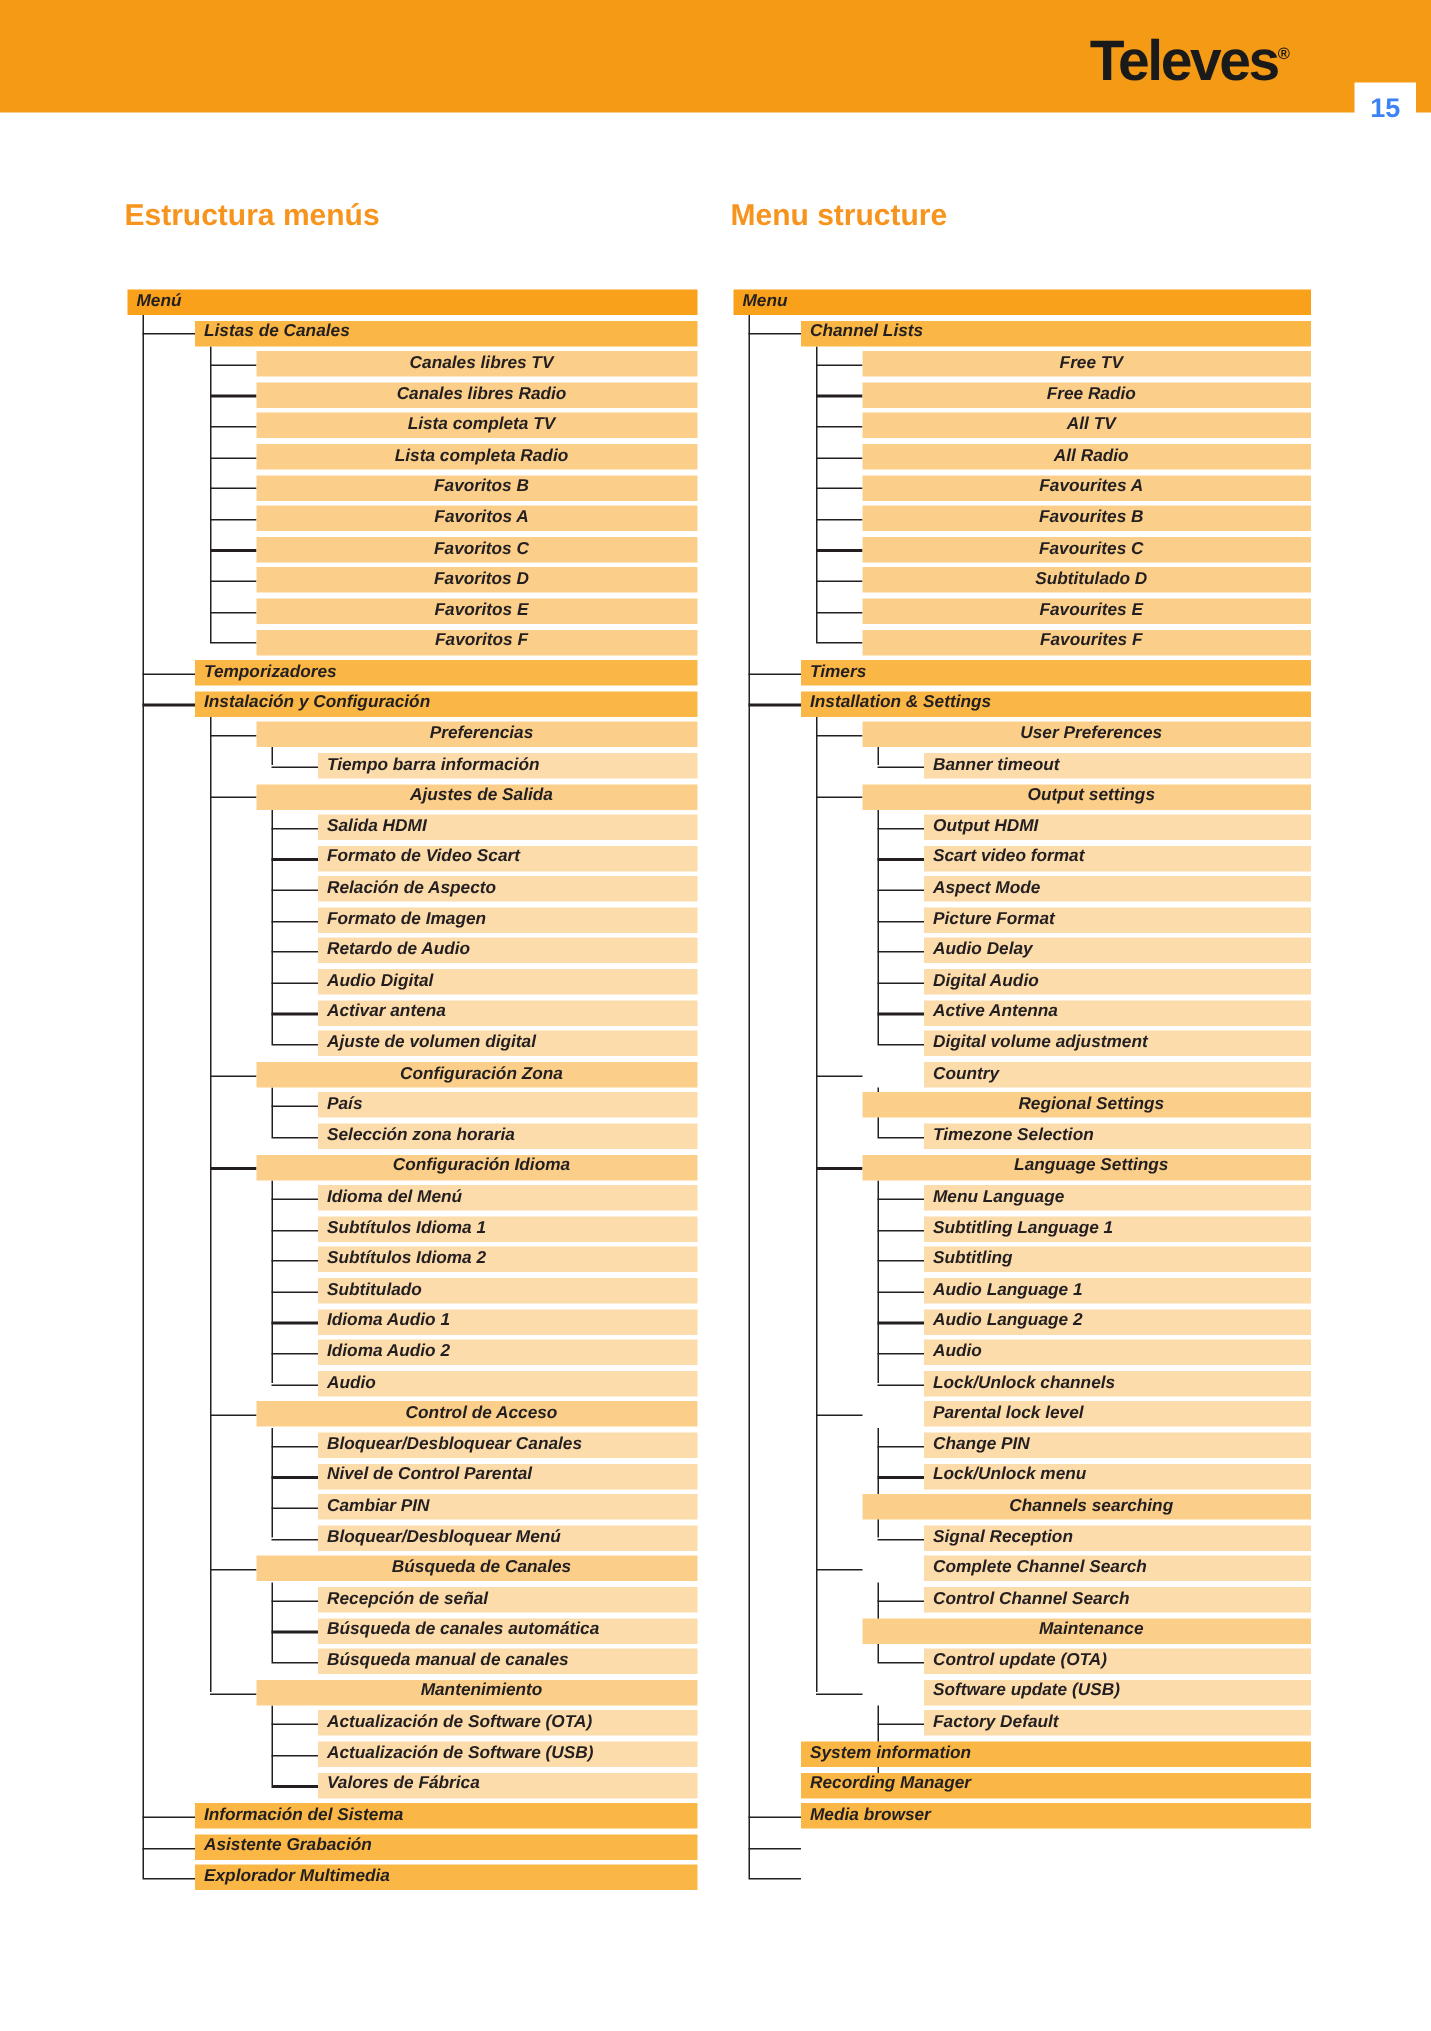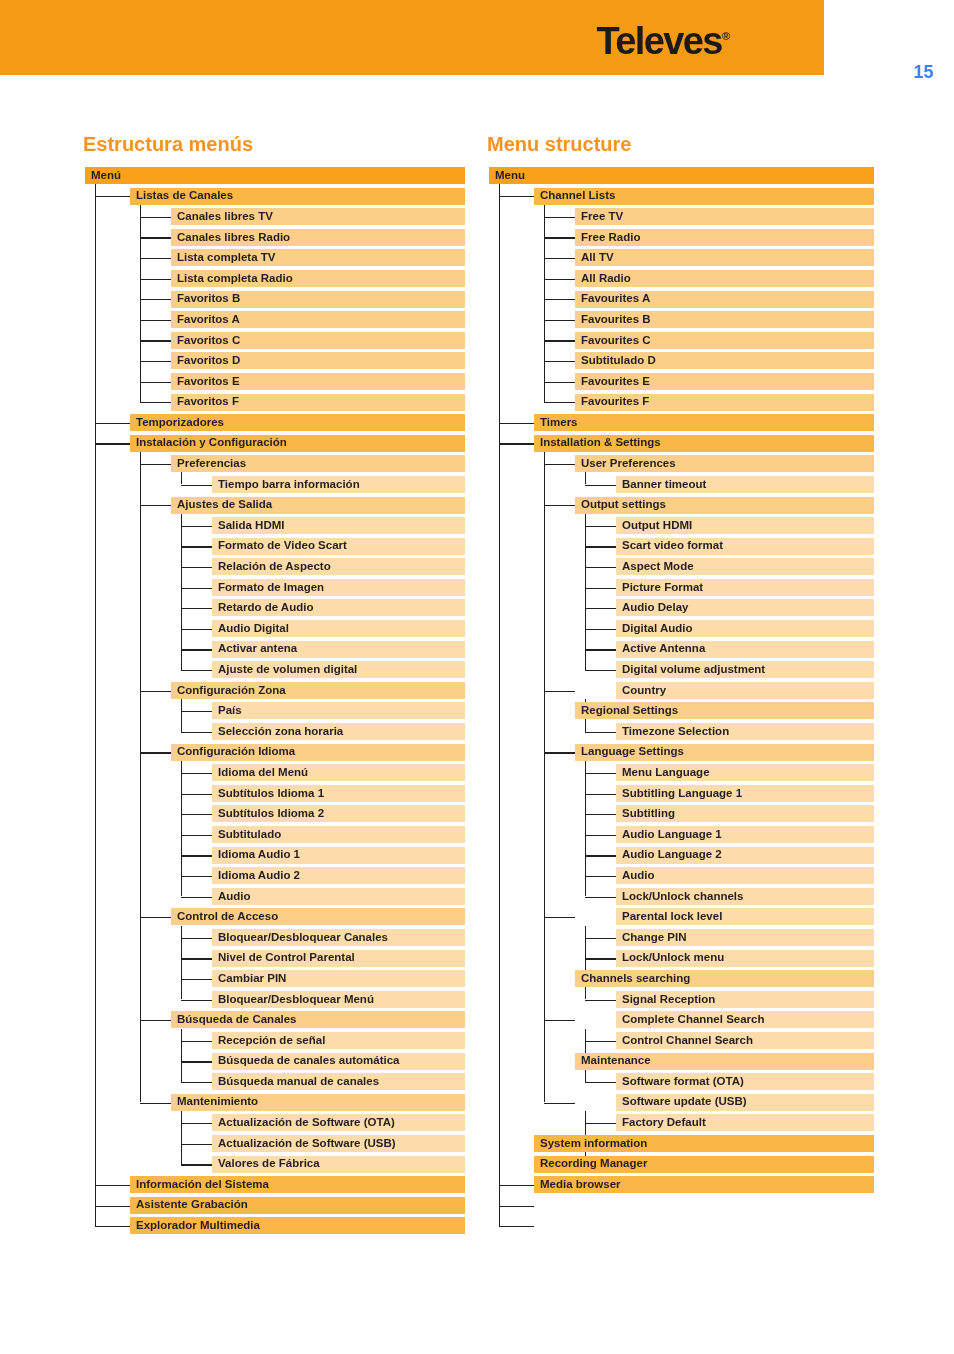--- a/index.html
+++ b/index.html
@@ -13,21 +13,21 @@
     font-family: "Liberation Sans", sans-serif;
     position: relative;
     overflow: hidden;
   }
 
   
   .header-band {
     position: absolute;
     left: 0;
     top: 0;
-    width: 824px;
+    width: 954px;
     height: 75px;
     background: #f59a14;
   }
   .brand-logo {
     position: absolute;
     right: 94px;
     top: 22px;
     font-family: "Liberation Sans", sans-serif;
     font-size: 38px;
     font-weight: bold;
@@ -68,21 +68,22 @@
     font-family: "Liberation Sans", sans-serif;
     line-height: 1;
     white-space: nowrap;
   }
   #title-es { left: 83px; top: 134px; }
   #title-en { left: 487px; top: 134px; }
 
   
   .tree-col {
     position: absolute;
-    top: 167px;
+    top: 193px;
+    font-style: italic;
   }
   #tree-es { left: 85px; width: 380px; }
   #tree-en { left: 489px; width: 385px; }
 
   .tree-row {
     position: relative;
     height: 20.6px;
     width: 100%;
   }
   .bar {
@@ -100,21 +101,21 @@
     color: #231f20;
     font-family: "Liberation Sans", sans-serif;
     line-height: 1;
     white-space: nowrap;
     padding-left: 6px;
   }
 
   
   .d0 .bar { left: 0px; }
   .d1 .bar { left: 45px; }
-  .d2 .bar { left: 86px; }
+  .d2 .bar { left: 86px; justify-content: center; }
   .d3 .bar { left: 127px; }
 
   
   .d0 .bar { background: #f9a11b; }
   .d1 .bar { background: #fbb745; }
   .d2 .bar { background: #fbcf8a; }
   .d3 .bar { background: #fddcab; }
 
   
   .conn {
@@ -750,21 +751,21 @@
         <span class="lbl">Control Channel Search</span>
       </div>
     </div>
     <div class="tree-row d2">
       <div class="bar">
         <span class="lbl">Maintenance</span>
       </div>
     </div>
     <div class="tree-row d3">
       <div class="bar">
-        <span class="lbl">Software format (OTA)</span>
+        <span class="lbl">Control update (OTA)</span>
       </div>
     </div>
     <div class="tree-row d3">
       <div class="bar">
         <span class="lbl">Software update (USB)</span>
       </div>
     </div>
     <div class="tree-row d3">
       <div class="bar">
         <span class="lbl">Factory Default</span>

